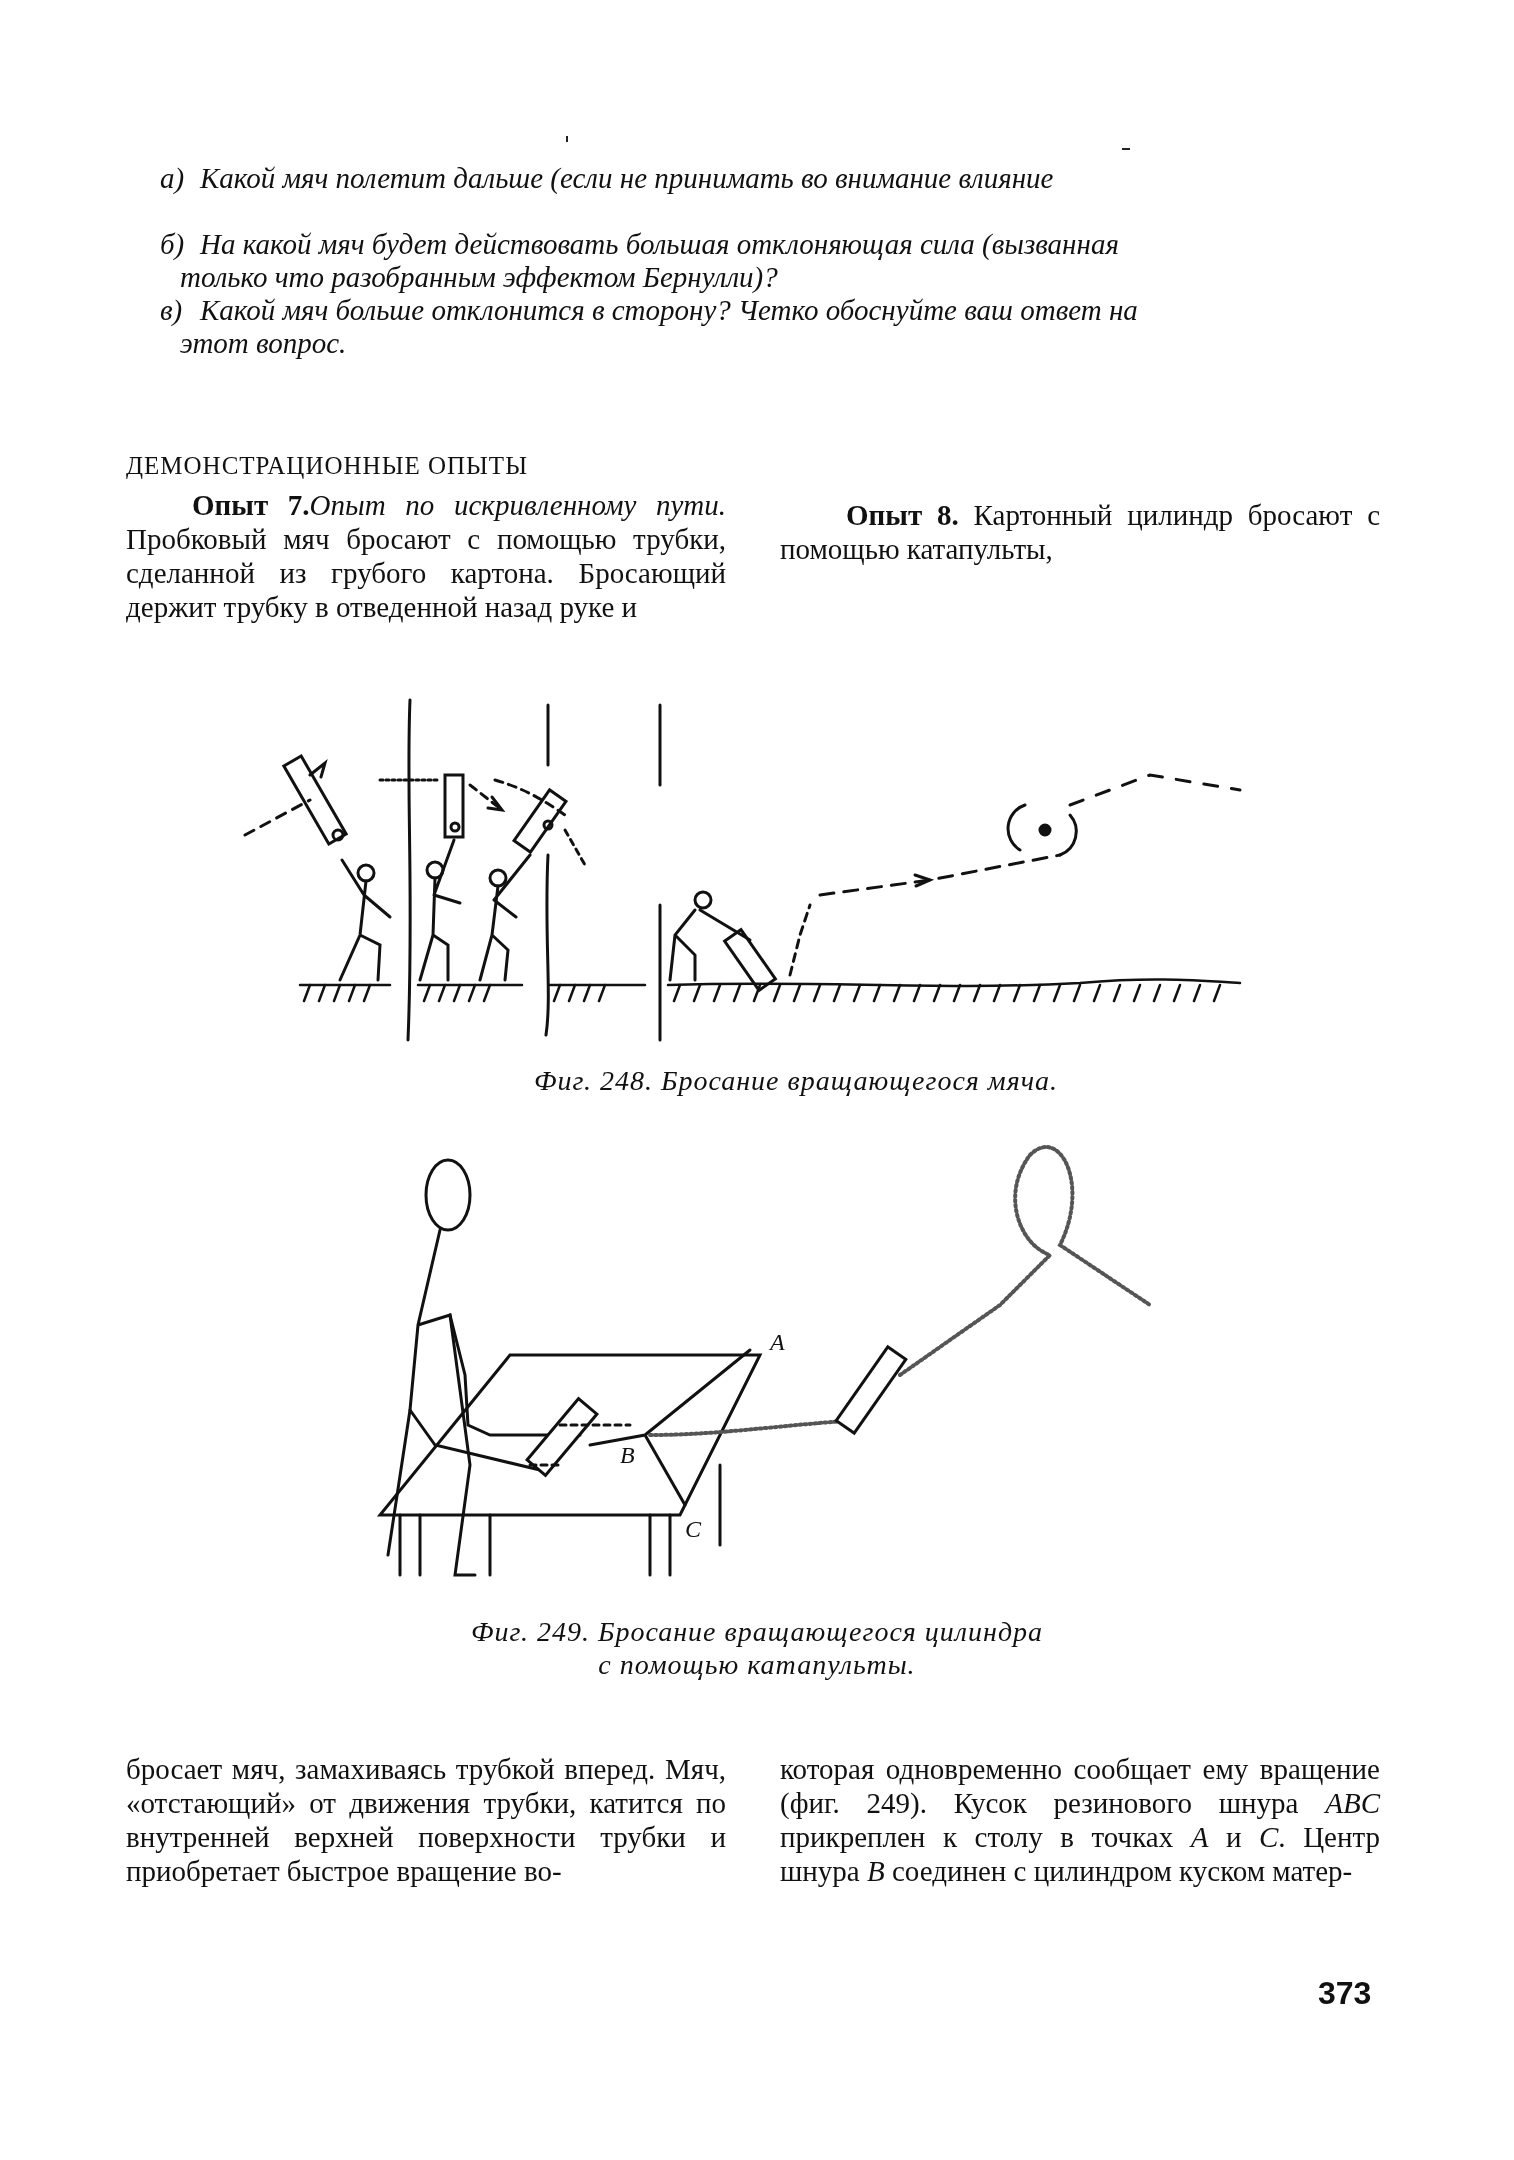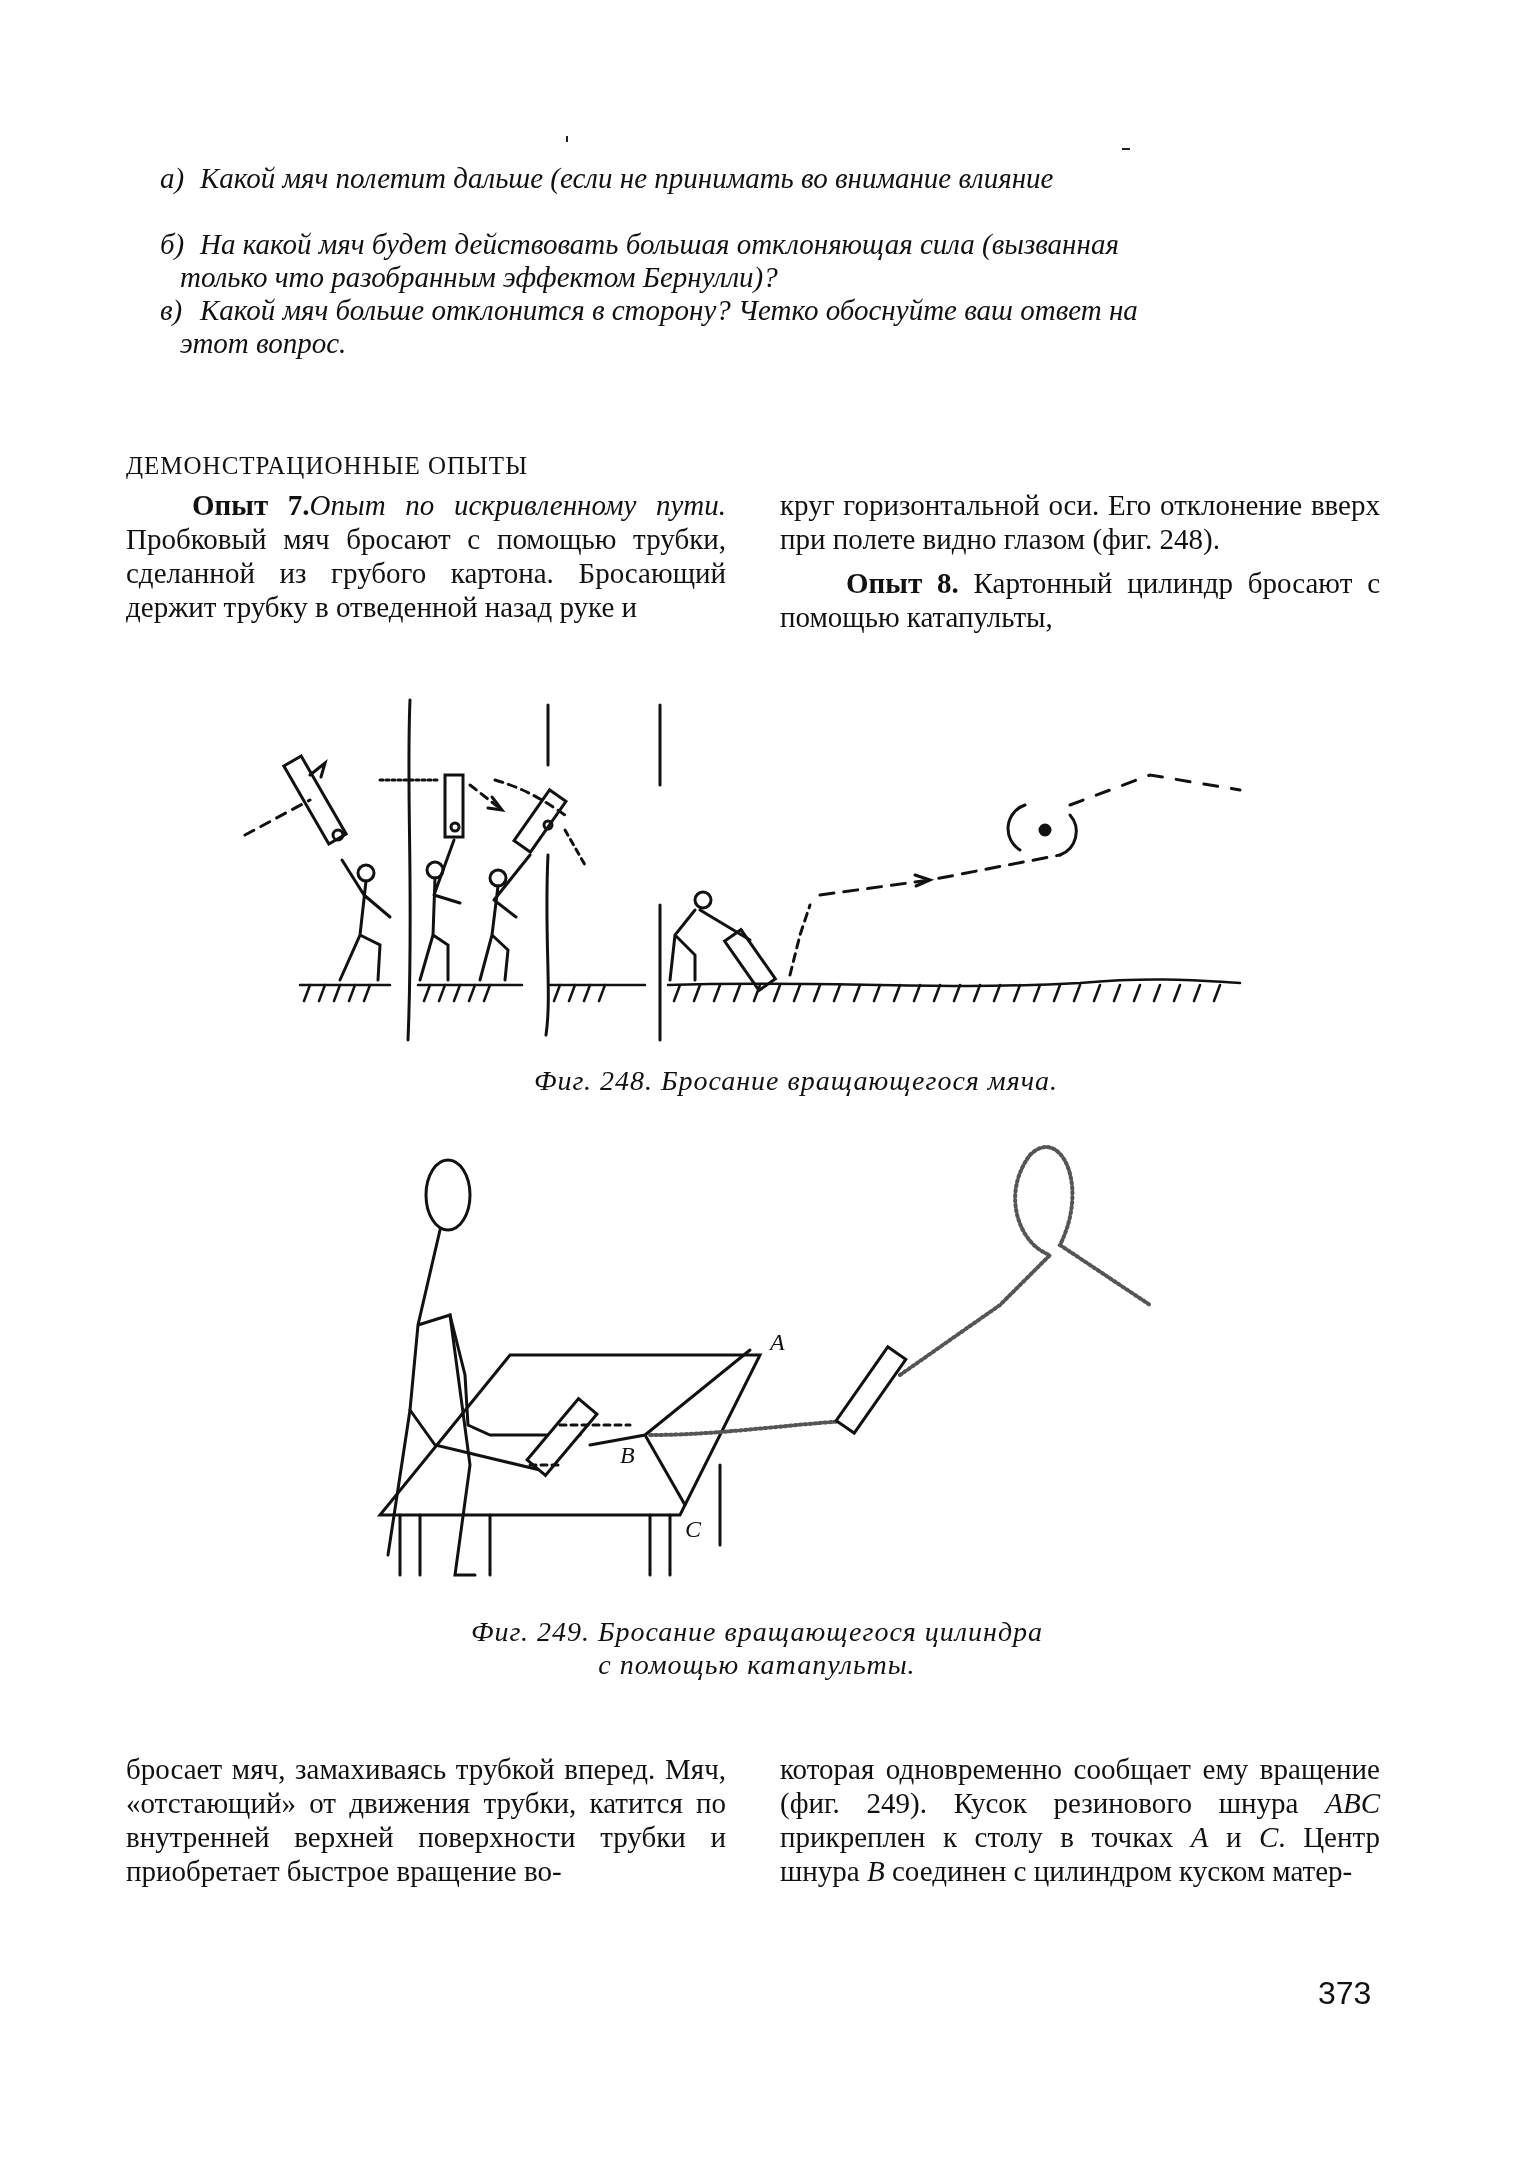--- a/index.html
+++ b/index.html
@@ -10,21 +10,21 @@
   .heading{position:absolute;left:126px;top:452px;font-size:25px;letter-spacing:1px;font-variant:small-caps;}
   .col{position:absolute;font-size:29px;line-height:34px;text-align:justify;}
   .col p{margin:0;}
   .col .indent{text-indent:60px;}
   .col b{font-weight:bold;margin-left:6px;}
   .col i{font-style:italic;}
   .leftcol{left:126px;width:600px;}
   .rightcol{left:780px;width:600px;}
   .cap{position:absolute;left:0;width:1514px;text-align:center;font-style:italic;font-size:28px;line-height:33px;letter-spacing:1px;}
   .fig{position:absolute;}
-  .pagenum{position:absolute;left:1318px;top:1975px;font-size:32px;font-weight:normal;font-family:"Liberation Sans Narrow","Liberation Sans",sans-serif;}
+  .pagenum{position:absolute;left:1318px;top:1975px;font-size:32px;font-weight:bold;font-family:"Liberation Sans Narrow","Liberation Sans",sans-serif;}
   .speck{position:absolute;background:#222;}
 </style>
 </head>
 <body>
 
 <div class="speck" style="left:566px;top:136px;width:2px;height:6px;"></div>
 <div class="speck" style="left:1122px;top:148px;width:8px;height:2px;"></div>
 
 <div class="q" style="top:162px;font-style:italic;">
   <span class="lbl">а)</span><span>Какой мяч полетит дальше (если не принимать во внимание влияние</span>
@@ -38,21 +38,20 @@
   <span class="cont">этот вопрос.</span>
 </div>
 
 <div class="heading">ДЕМОНСТРАЦИОННЫЕ ОПЫТЫ</div>
 
 <div class="col leftcol" style="top:488px;">
   <p class="indent"><b>Опыт 7.</b><i>Опыт по искривленному пути.</i> <span>Пробковый мяч бросают с помощью трубки, сделанной из грубого картона. Бросающий держит трубку в отведенной назад руке и</span></p>
 </div>
 
 <div class="col rightcol" style="top:488px;">
-  <p>круг горизонтальной оси. Его отклонение вверх при полете видно глазом (фиг. 248).</p>
   <p class="indent" style="margin-top:10px;"><b>Опыт 8.</b> <span>Картонный цилиндр бросают с помощью катапульты,</span></p>
 </div>
 
 <svg class="fig" style="left:230px;top:695px;" width="1060" height="350" viewBox="0 0 1060 350" fill="none" stroke="#111" stroke-width="3" stroke-linecap="round">
 
   <path d="M180 5 C176 100 184 200 178 345"></path>
   <path d="M318 10 L318 70 M318 160 C314 240 322 300 316 340"></path>
   <path d="M430 10 L430 90 M430 210 L430 345"></path>
 
   <g stroke-width="2.5">

